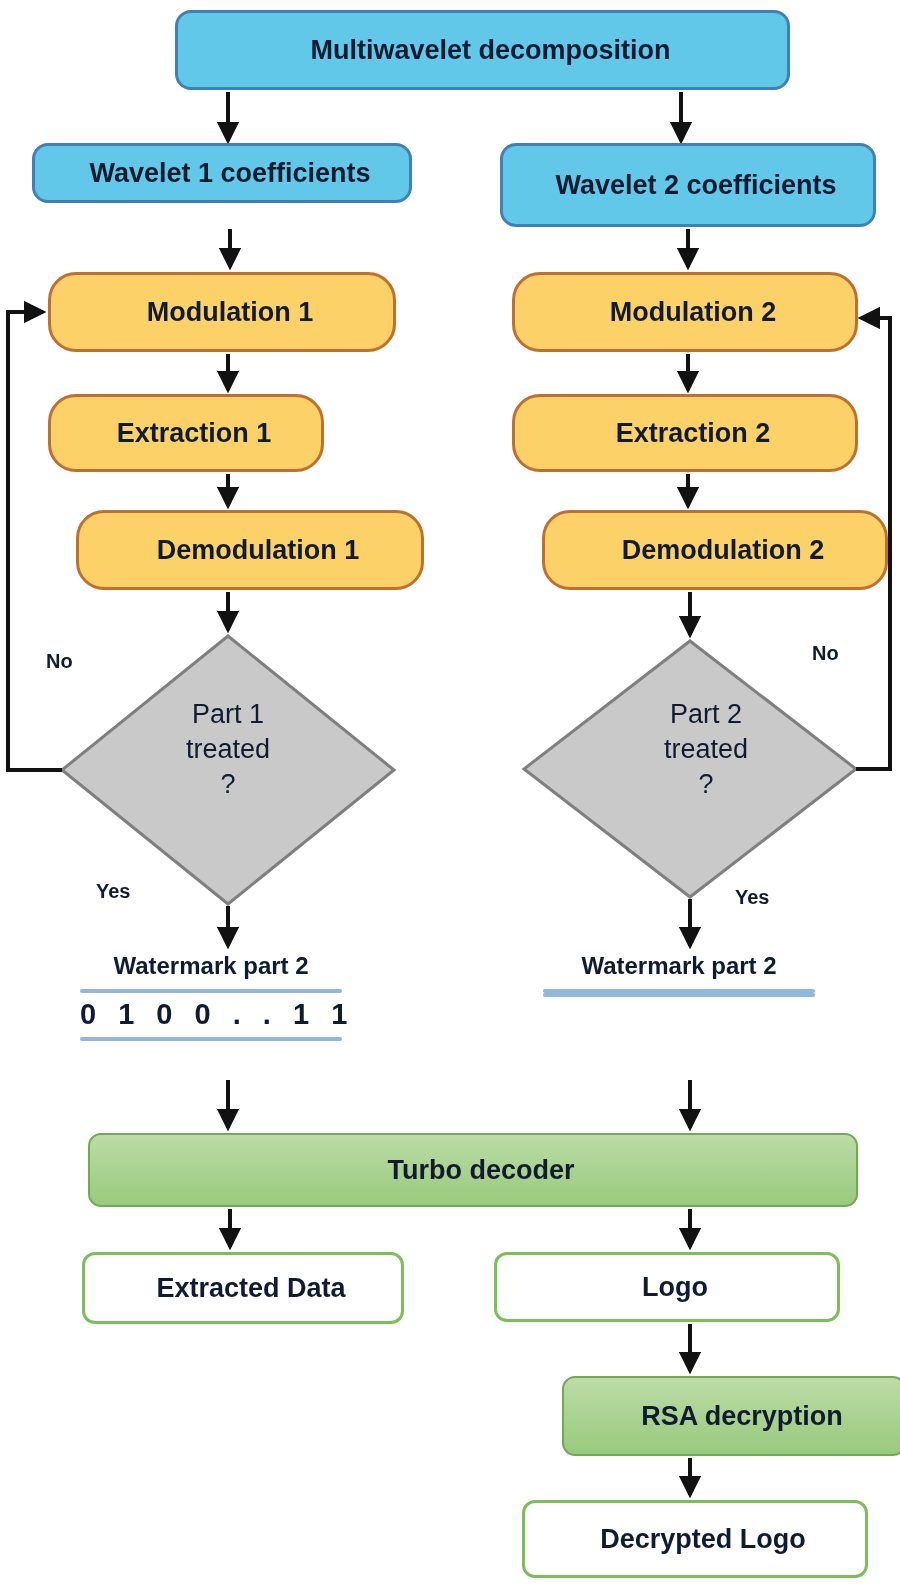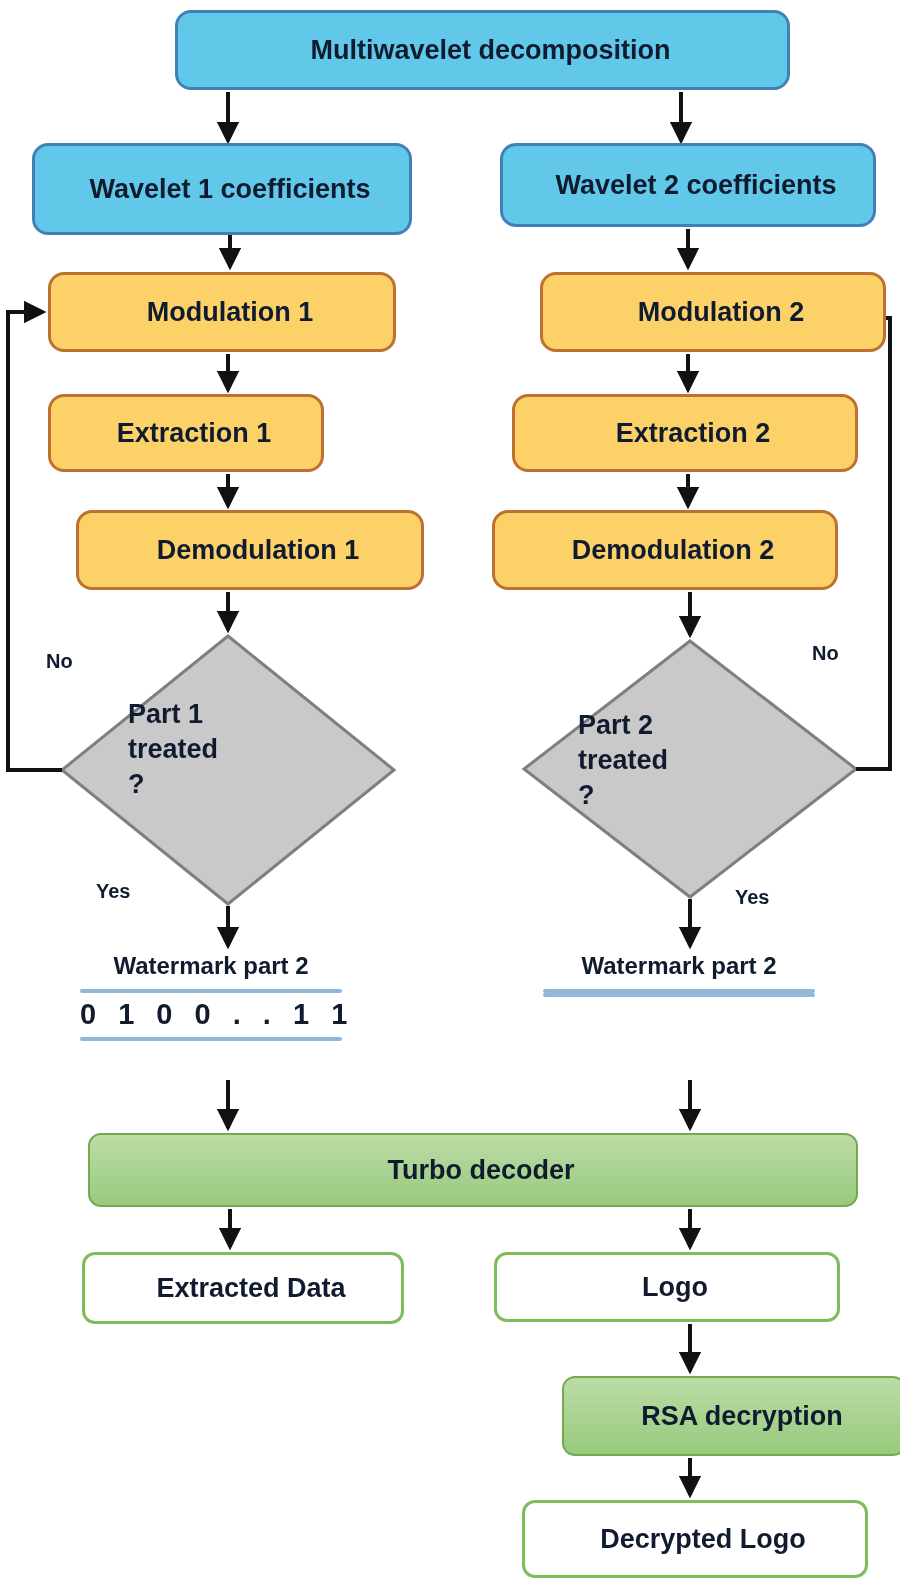--- a/index.html
+++ b/index.html
@@ -18,26 +18,26 @@
     font-family:"Liberation Sans", sans-serif;color:var(--text);
     overflow:hidden;
   }
   .box{
     position:absolute;display:flex;align-items:center;justify-content:center;
     font-weight:700;font-size:27px;text-align:center;box-sizing:border-box;
     color:var(--text);
     padding-left:16px;
   }
   .blue{background:var(--blue-fill);border:3px solid var(--blue-border);border-radius:16px;}
-  .orange{background:var(--orange-fill);border:3px solid var(--orange-border);border-radius:16px;}
+  .orange{background:var(--orange-fill);border:3px solid var(--orange-border);border-radius:28px;}
   .green{background:linear-gradient(to bottom,var(--green-top),var(--green-bottom));border:2px solid var(--green-border);border-radius:13px;}
   .whitebox{background:#ffffff;border:3px solid var(--white-box-border);border-radius:13px;}
   .lbl{position:absolute;font-weight:700;font-size:20px;color:var(--text);}
   .decision-label{
-    position:absolute;width:200px;font-weight:700;font-size:27px;
+    position:absolute;width:200px;text-align:center;font-weight:400;font-size:27px;
     line-height:1.3;white-space:pre-line;color:var(--text);
   }
   .wm{position:absolute;text-align:center;}
   .wm .wm-title{font-weight:700;font-size:24px;margin-bottom:9px;}
   .wm .rule{height:4px;background:var(--rule-blue);border-radius:2px;}
   .wm .bits{font-weight:700;font-size:29px;letter-spacing:7px;margin:5px 0 6px 0;white-space:nowrap;}
   svg.overlay{position:absolute;left:0;top:0;pointer-events:none;}
   svg.overlay .edge{stroke:var(--arrow);stroke-width:4;fill:none;}
   svg.overlay .diamond{fill:var(--gray-fill);stroke:var(--gray-border);stroke-width:3;}
 </style>
@@ -74,36 +74,36 @@
     <path class="edge" d="M690,1209 V1247" marker-end="url(#ah)"></path>
     <path class="edge" d="M690,1324 V1371" marker-end="url(#ah)"></path>
     <path class="edge" d="M690,1458 V1495" marker-end="url(#ah)"></path>
 
     <path class="edge" d="M62,770 H8 V312 H43" marker-end="url(#ah)"></path>
     <path class="edge" d="M856,769 H890 V318 H861" marker-end="url(#ah)"></path>
   </svg>
 
   <div class="box blue" style="left:175px;top:10px;width:615px;height:80px;">Multiwavelet decomposition</div>
 
-  <div class="box blue" style="left:32px;top:143px;width:380px;height:92px;">Wavelet 1 coefficients</div>
+  <div class="box blue" style="left:32px;top:143px;width:380px;height:60px;">Wavelet 1 coefficients</div>
   <div class="box blue" style="left:500px;top:143px;width:376px;height:84px;">Wavelet 2 coefficients</div>
 
   <div class="box orange" style="left:48px;top:272px;width:348px;height:80px;">Modulation 1</div>
-  <div class="box orange" style="left:540px;top:272px;width:346px;height:80px;">Modulation 2</div>
+  <div class="box orange" style="left:512px;top:272px;width:346px;height:80px;">Modulation 2</div>
 
   <div class="box orange" style="left:48px;top:394px;width:276px;height:78px;">Extraction 1</div>
   <div class="box orange" style="left:512px;top:394px;width:346px;height:78px;">Extraction 2</div>
 
   <div class="box orange" style="left:48px;top:510px;width:348px;height:80px;margin-left:28px;">Demodulation 1</div>
-  <div class="box orange" style="left:492px;top:510px;width:346px;height:80px;">Demodulation 2</div>
+  <div class="box orange" style="left:542px;top:510px;width:346px;height:80px;">Demodulation 2</div>
 
   <div class="decision-label" style="left:128px;top:697px;">Part 1
 treated
 ?</div>
-  <div class="decision-label" style="left:578px;top:697px;margin-top:11px;">Part 2
+  <div class="decision-label" style="left:606px;top:697px;">Part 2
 treated
 ?</div>
 
   <div class="lbl" style="left:46px;top:650px;">No</div>
   <div class="lbl" style="left:96px;top:880px;">Yes</div>
   <div class="lbl" style="left:812px;top:642px;">No</div>
   <div class="lbl" style="left:735px;top:886px;">Yes</div>
 
   <div class="wm" style="left:80px;top:952px;width:262px;">
     <div class="wm-title">Watermark part 2</div>

